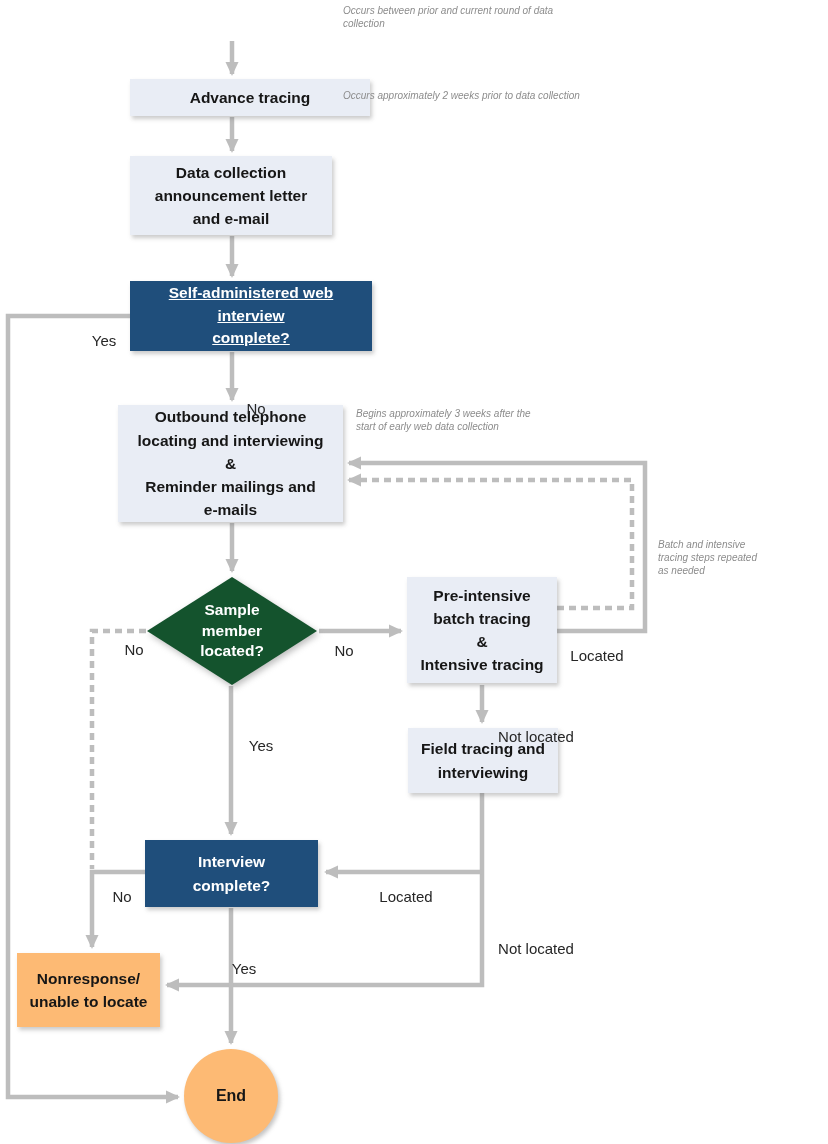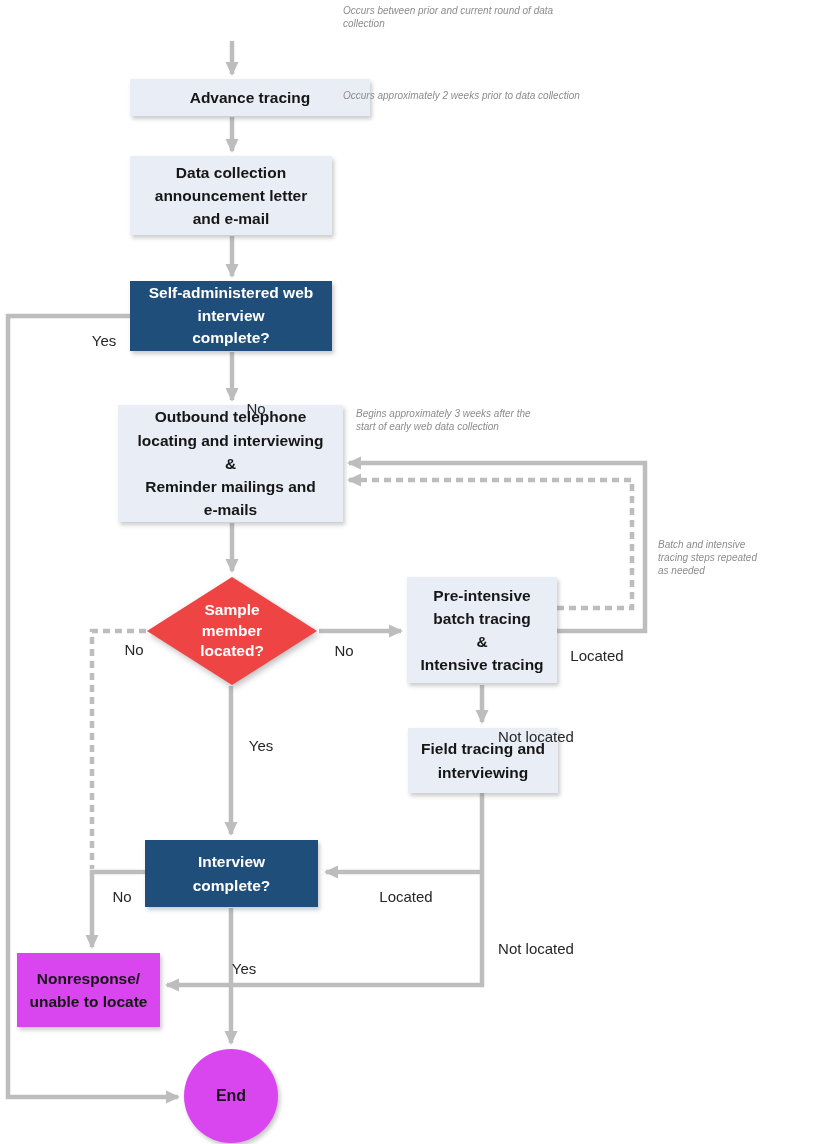--- a/index.html
+++ b/index.html
@@ -11,25 +11,25 @@
   .conn{fill:none;stroke:#bdbdbd;stroke-width:4.5;}
   .dashed{stroke-dasharray:7 5;}
   .node{
     position:absolute;display:flex;align-items:center;justify-content:center;
     text-align:center;font-weight:bold;font-size:15.5px;line-height:1.5;
     white-space:pre-line;color:#161616;
     box-shadow:2px 3px 4px rgba(110,110,110,.35);
   }
   .light{background:#e9edf5;}
   .dark{background:#1f4e7b;color:#ffffff;}
-  .green{background:#d946ef;}
+  .green{background:#fdba74;}
   .circle{border-radius:50%;box-shadow:2px 3px 4px rgba(110,110,110,.4);font-size:16px;}
   .diamond-wrap{position:absolute;filter:drop-shadow(2px 3px 3px rgba(110,110,110,.45));}
   .diamond{
-    width:170px;height:108px;background:#ef4444;color:#ffffff;
+    width:170px;height:108px;background:#14532d;color:#ffffff;
     clip-path:polygon(50% 0,100% 50%,50% 100%,0 50%);
     display:flex;align-items:center;justify-content:center;text-align:center;
     font-weight:bold;font-size:15.5px;line-height:1.35;white-space:pre-line;
   }
   .elabel{
     position:absolute;transform:translate(-50%,-50%);
     font-size:15px;color:#262626;white-space:nowrap;margin-top:35px;
   }
   .note{
     position:absolute;font-style:italic;color:#8c8c8c;
@@ -65,21 +65,21 @@
     <polyline class="conn" points="231,908 231,1043" marker-end="url(#ah)"></polyline>
   </svg>
 
 
   <div class="node light" style="left:130px;top:79px;width:240px;height:37px;">Advance tracing</div>
 
   <div class="node light" style="left:130px;top:156px;width:202px;height:79px;">Data collection
 announcement letter
 and e-mail</div>
 
-  <div class="node dark" style="left:130px;top:281px;width:202px;height:70px;line-height:1.45;">Self-administered web
+  <div class="node dark" style="left:130px;top:281px;width:242px;height:70px;line-height:1.45;text-decoration:underline;">Self-administered web
 interview
 complete?</div>
 
   <div class="node light" style="left:118px;top:405px;width:225px;height:117px;">Outbound telephone
 locating and interviewing
 &amp;
 Reminder mailings and
 e-mails</div>
 
   <div class="diamond-wrap" style="left:147px;top:577px;">

